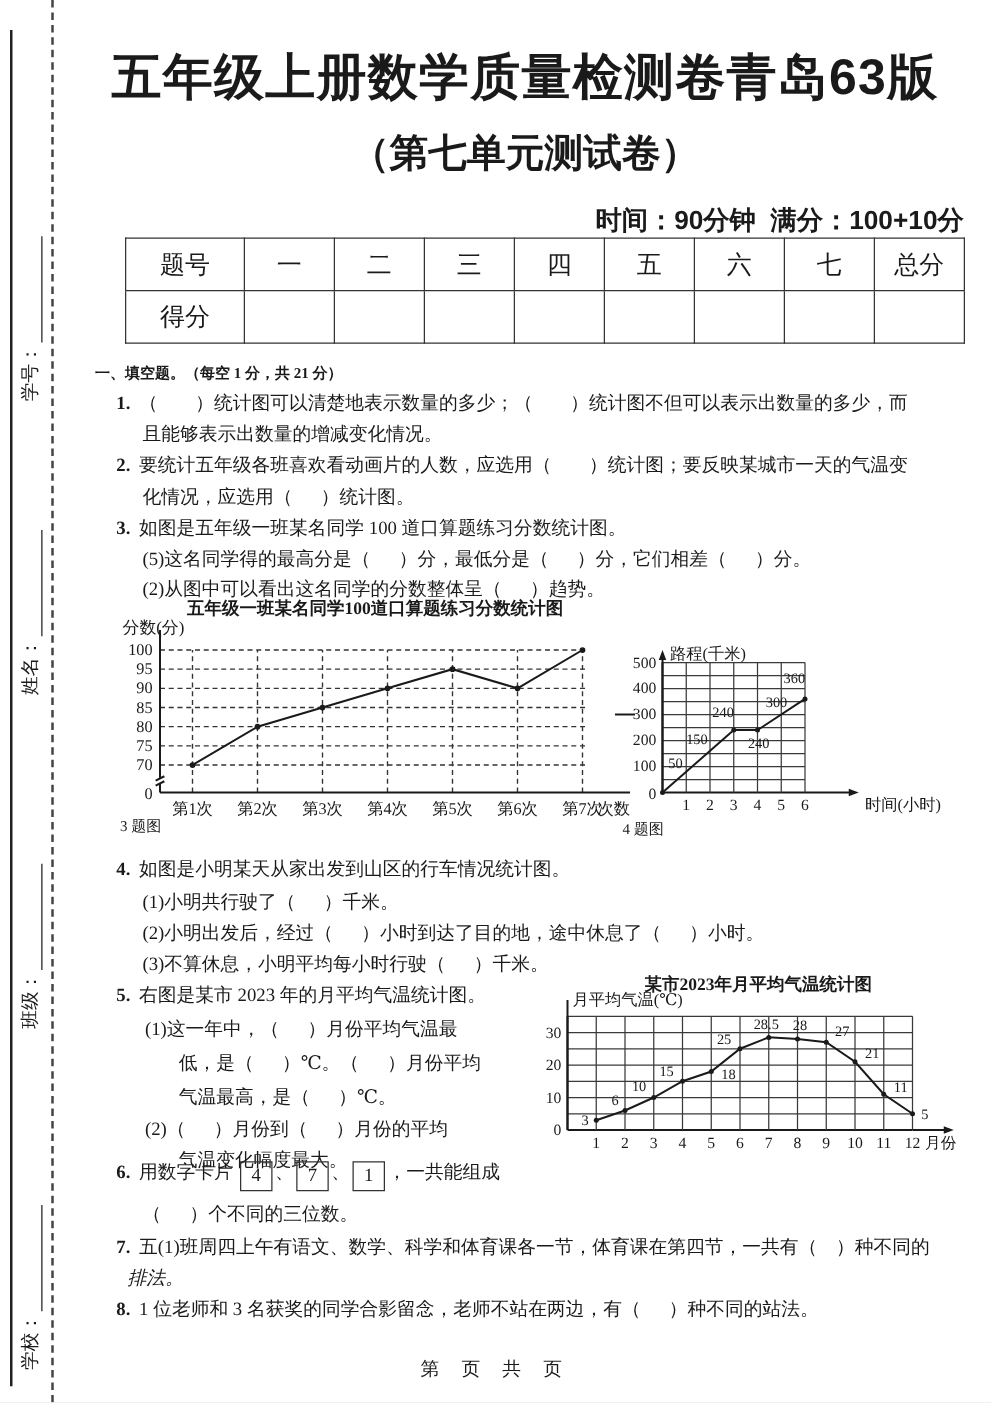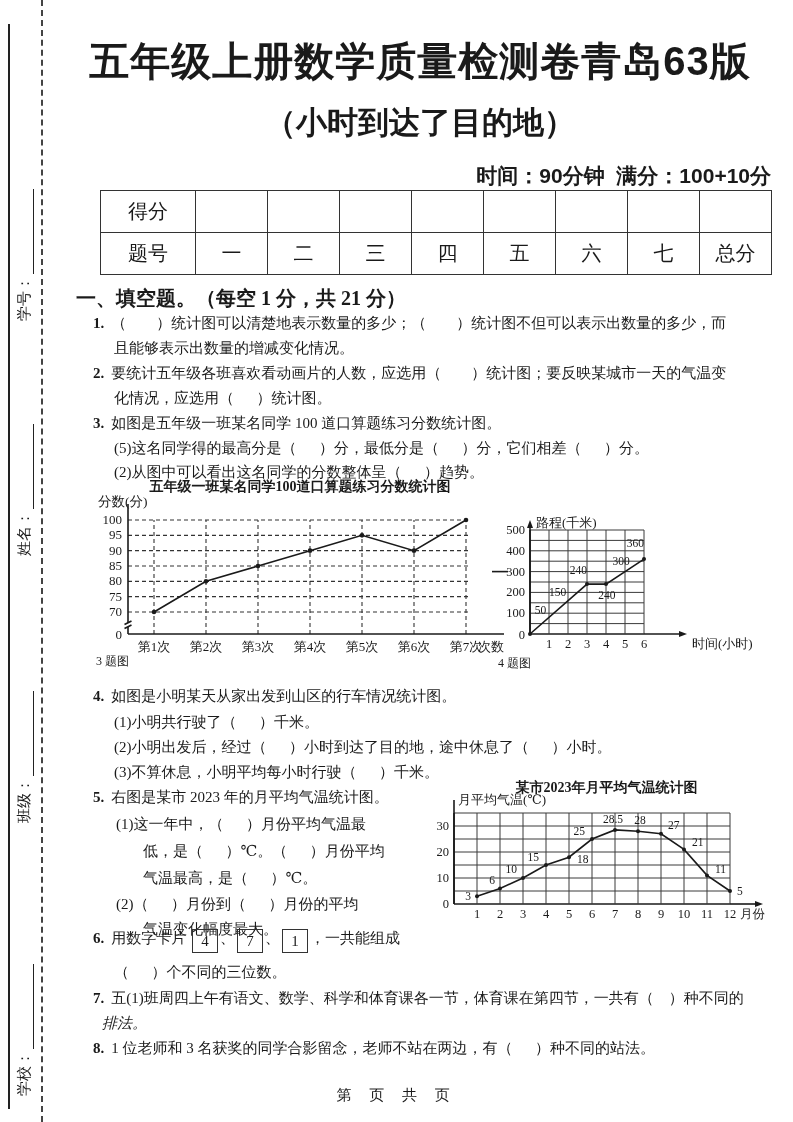--- a/index.html
+++ b/index.html
@@ -44,51 +44,51 @@
     <span>姓名：</span><span class="bl"></span>
   </div>
   <div class="side" style="left:-61px;top:747px;">
     <span>班级：</span><span class="bl"></span>
   </div>
   <div class="side" style="left:-61px;top:1020px;">
     <span>学校：</span><span class="bl"></span>
   </div>
 
   <div id="title" class="hd">五年级上册数学质量检测卷青岛63版</div>
-  <div id="subtitle" class="hd">（小时到达了目的地）</div>
+  <div id="subtitle" class="hd">（第七单元测试卷）</div>
   <div id="meta" class="hd">时间：90分钟  满分：100+10分</div>
 
   <table class="score">
     <tbody>
         <tr>
-      <td class="first">得分</td>
-      <td></td>
-          <td></td>
-      <td></td>
-          <td></td>
-      <td></td>
-          <td></td>
-      <td></td>
-          <td></td>
-    </tr>
-    <tr>
       <td class="first">题号</td>
       <td>一</td>
       <td>二</td>
       <td>三</td>
       <td>四</td>
       <td>五</td>
       <td>六</td>
       <td>七</td>
       <td>总分</td>
     </tr>
+    <tr>
+      <td class="first">得分</td>
+      <td></td>
+          <td></td>
+      <td></td>
+          <td></td>
+      <td></td>
+          <td></td>
+      <td></td>
+          <td></td>
+    </tr>
   </tbody>
     </table>
 
-  <div class="ln" style="left:76px;top:288px;font-weight:bold;font-size:20px;">一、填空题。（每空 1 分，共 21 分）</div>
+  <div class="ln" style="left:76px;top:288px;font-weight:bold;font-size:12px;">一、填空题。（每空 1 分，共 21 分）</div>
 
   <div class="ln" style="left:93px;top:313px;"><span class="qnum">1.</span><span>（        ）统计图可以清楚地表示数量的多少；（        ）统计图不但可以表示出数量的多少，而</span></div>
   <div class="ln" style="left:114px;top:338px;">且能够表示出数量的增减变化情况。</div>
 
   <div class="ln" style="left:93px;top:363px;"><span class="qnum">2.</span><span>要统计五年级各班喜欢看动画片的人数，应选用（        ）统计图；要反映某城市一天的气温变</span></div>
   <div class="ln" style="left:114px;top:388px;">化情况，应选用（      ）统计图。</div>
 
   <div class="ln" style="left:93px;top:413px;"><span class="qnum">3.</span><span>如图是五年级一班某名同学 100 道口算题练习分数统计图。</span></div>
   <div class="ln" style="left:114px;top:438px;">(5)这名同学得的最高分是（      ）分，最低分是（      ）分，它们相差（      ）分。</div>
   <div class="ln" style="left:114px;top:462px;">(2)从图中可以看出这名同学的分数整体呈（      ）趋势。</div>

